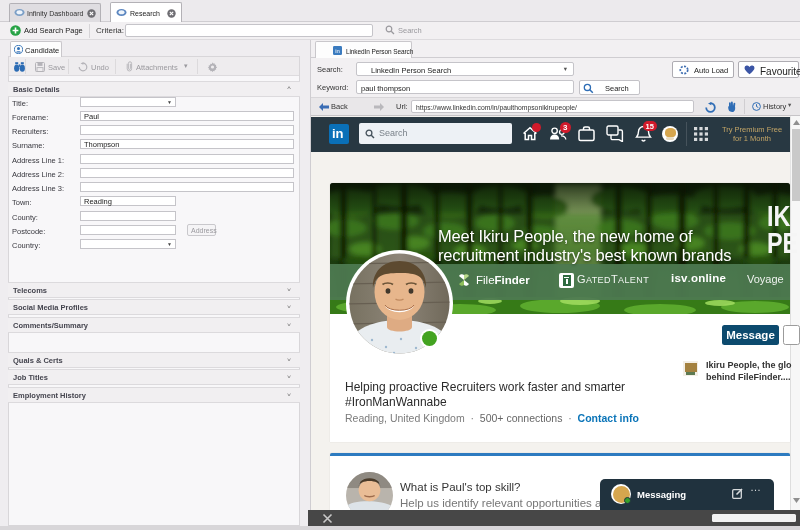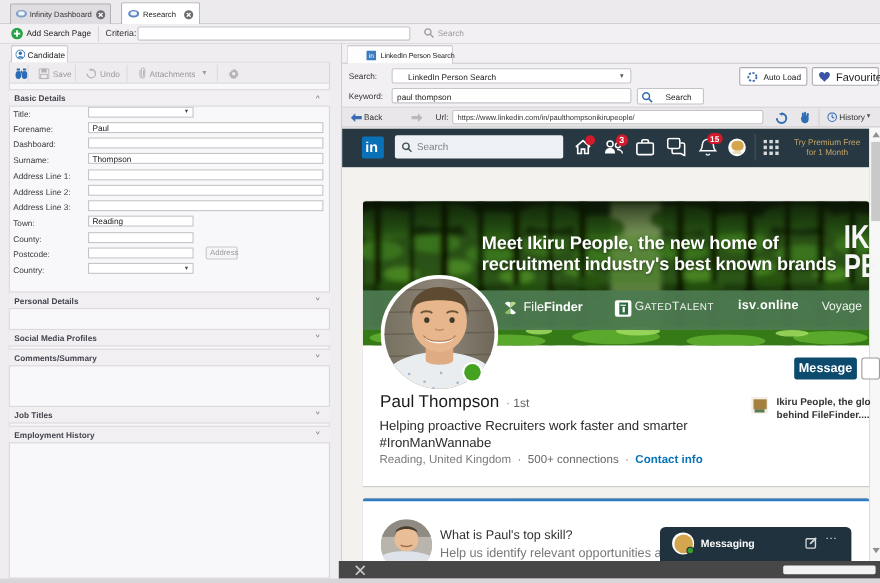--- a/index.html
+++ b/index.html
@@ -105,21 +105,21 @@
       <b>Basic Details</b>
       <i>˄</i>
     </div>
 <span class="lbl" style="left:12px;top:99px">Title:</span>
 <div class="inp" style="left:80px;top:97px;width:96px;height:10px"></div>
 <span class="abs" style="left:167px;top:99px;font-size:5px;color:#444">▼</span>
 <span class="lbl" style="left:12px;top:113px">Forename:</span>
 <div class="inp" style="left:80px;top:111px;width:214px;height:10px">
       <span style="position:absolute;left:3px;top:0px;font-size:7.5px;line-height:9px;color:#222">Paul</span>
     </div>
-<span class="lbl" style="left:12px;top:127px">Dashboard:</span>
+<span class="lbl" style="left:12px;top:127px">Recruiters:</span>
 <div class="inp" style="left:80px;top:125px;width:214px;height:10px"></div>
 <span class="lbl" style="left:12px;top:141px">Surname:</span>
 <div class="inp" style="left:80px;top:139px;width:214px;height:10px">
       <span style="position:absolute;left:3px;top:0px;font-size:7.5px;line-height:9px;color:#222">Thompson</span>
     </div>
 <span class="lbl" style="left:12px;top:156px">Address Line 1:</span>
 <div class="inp" style="left:80px;top:154px;width:214px;height:10px"></div>
 <span class="lbl" style="left:12px;top:170px">Address Line 2:</span>
 <div class="inp" style="left:80px;top:168px;width:214px;height:10px"></div>
 <span class="lbl" style="left:12px;top:184px">Address Line 3:</span>
@@ -131,30 +131,34 @@
 <span class="lbl" style="left:12px;top:213px">County:</span>
 <div class="inp" style="left:80px;top:211px;width:96px;height:10px"></div>
 <span class="lbl" style="left:12px;top:227px">Postcode:</span>
 <div class="inp" style="left:80px;top:225px;width:96px;height:10px"></div>
 <div class="abs" style="left:187px;top:224px;width:29px;height:12px;background:#f5f4f6;border:1px solid #c9c8cc;border-radius:2px;box-sizing:border-box">
       <span style="position:absolute;left:3px;top:2px;font-size:7px;color:#9a999e">Address</span>
     </div>
 <span class="lbl" style="left:12px;top:241px">Country:</span>
 <div class="inp" style="left:80px;top:239px;width:96px;height:10px"></div>
 <span class="abs" style="left:167px;top:241px;font-size:5px;color:#444">▼</span>
-<div class="sech" style="top:265px">
-      <b>Personal Details</b>
+<div class="sech" style="top:282px">
+      <b>Telecoms</b>
       <i>˅</i>
     </div>
 <div class="sech" style="top:299px">
       <b>Social Media Profiles</b>
       <i>˅</i>
     </div>
 <div class="sech" style="top:317px">
       <b>Comments/Summary</b>
+      <i>˅</i>
+    </div>
+<div class="sech" style="top:352px">
+      <b>Quals &amp; Certs</b>
       <i>˅</i>
     </div>
 <div class="sech" style="top:369px">
       <b>Job Titles</b>
       <i>˅</i>
     </div>
 <div class="sech" style="top:387px">
       <b>Employment History</b>
       <i>˅</i>
     </div>
@@ -390,21 +394,21 @@
       </g>
       <g fill="#a2dd60" opacity="0.85">
         <ellipse cx="80" cy="120" rx="16" ry="3.5"></ellipse>
             <ellipse cx="250" cy="118" rx="20" ry="4"></ellipse>
             <ellipse cx="390" cy="120" rx="15" ry="3"></ellipse>
             <ellipse cx="160" cy="118" rx="12" ry="3"></ellipse>
       </g>
       <rect x="0" y="81" width="460" height="36" fill="#4e7a51" opacity="0.94"></rect>
     </svg>
 
-    <div class="abs" style="left:108px;top:29px;width:340px;font-size:16.5px;font-weight:bold;color:#fff;line-height:18.8px;white-space:nowrap;letter-spacing:-0.15px;text-shadow:0 1px 3px rgba(0,0,0,.5)">Meet Ikiru People, the new home of<br>recruitment industry's best known brands</div>
+    <div class="abs" style="left:108px;top:44px;width:340px;font-size:16.5px;font-weight:normal;color:#fff;line-height:18.8px;white-space:nowrap;letter-spacing:-0.15px;text-shadow:0 1px 3px rgba(0,0,0,.5)">Meet Ikiru People, the new home of<br>recruitment industry's best known brands</div>
     <div class="abs" style="left:437px;top:19px;font-size:30px;line-height:27px;font-weight:bold;color:#f5f5f5;transform:scaleX(.78);transform-origin:left top">IK<br>PE</div>
 
     <svg class="abs" style="left:125px;top:90px" width="19" height="14" viewBox="0 0 19 14">
           <g>
             <path d="M9 7 L4 3a3.4 3.4 0 0 1 5-1z" fill="#fff"></path>
             <path d="M9 7l5-4a3.4 3.4 0 0 0-5-1z" fill="#b9d98b"></path>
             <path d="M9 7l-5 4a3.4 3.4 0 0 0 5 1z" fill="#8fbf5c"></path>
             <path d="M9 7l5 4a3.4 3.4 0 0 1-5 1z" fill="#fff"></path>
           </g>
         </svg>
@@ -464,21 +468,20 @@
             <path d="M34 60c4 9 35 9 39 0l-3 6c-6 5-27 5-33 0z" fill="#e7b68c" opacity="0"></path>
           </g>
     </svg>
         <div class="abs" style="left:90px;top:146px;width:19px;height:19px;background:#fff;border-radius:50%">
           <div style="position:absolute;left:2px;top:2px;width:15px;height:15px;background:#43a321;border-radius:50%"></div>
         </div>
 
     <div class="abs" style="left:392px;top:142px;width:57px;height:20px;background:#0c4a6e;border-radius:2.5px;text-align:center"><span style="font-size:11.5px;font-weight:bold;color:#fff;line-height:20px">Message</span></div>
     <div class="abs" style="left:453px;top:142px;width:17px;height:20px;background:#fff;border:1px solid #9b9b9b;border-radius:2.5px;box-sizing:border-box"></div>
 
-    <span class="abs" style="left:15.5px;top:174px;font-size:15.5px;color:#1a1a1a;white-space:nowrap">Paul Thompson<span style="font-size:11px;color:#8a8a8a"> &nbsp;· <span style="color:#666">1st</span></span></span>
     <span class="abs" style="left:15px;top:197px;font-size:12px;color:#2b2b2b;white-space:nowrap">Helping proactive Recruiters work faster and smarter</span>
     <span class="abs" style="left:15px;top:211.5px;font-size:12px;color:#2b2b2b;white-space:nowrap">#IronManWannabe</span>
     <span class="abs" style="left:15px;top:228.5px;font-size:10.5px;color:#7b7b7b;white-space:nowrap">Reading, United Kingdom&nbsp; ·&nbsp; <span style="color:#666">500+ connections</span>&nbsp; ·&nbsp; <span style="color:#0a74b8;font-weight:bold">Contact info</span></span>
 
     <div class="abs" style="left:353px;top:178px;width:15px;height:15px;background:#f3efe6">
           <div style="position:absolute;left:1.5px;top:1.5px;width:12px;height:9px;background:#a4813f"></div>
           <div style="position:absolute;left:3px;top:11px;width:9px;height:3px;background:#5d7a52"></div>
         </div>
     <span class="abs" style="left:376px;top:177px;font-size:9px;color:#333;font-weight:bold;white-space:nowrap">Ikiru People, the glo</span>
     <span class="abs" style="left:376px;top:188.5px;font-size:9px;color:#333;font-weight:bold;white-space:nowrap">behind FileFinder....</span>

